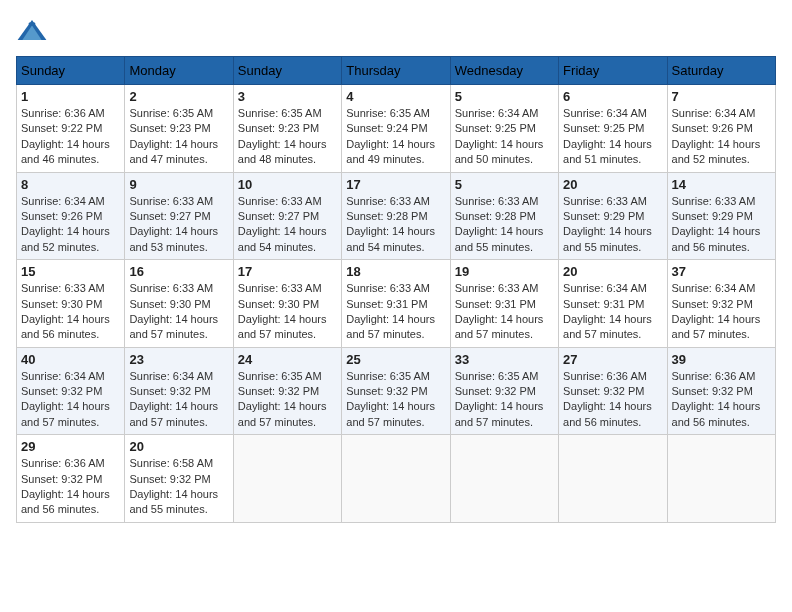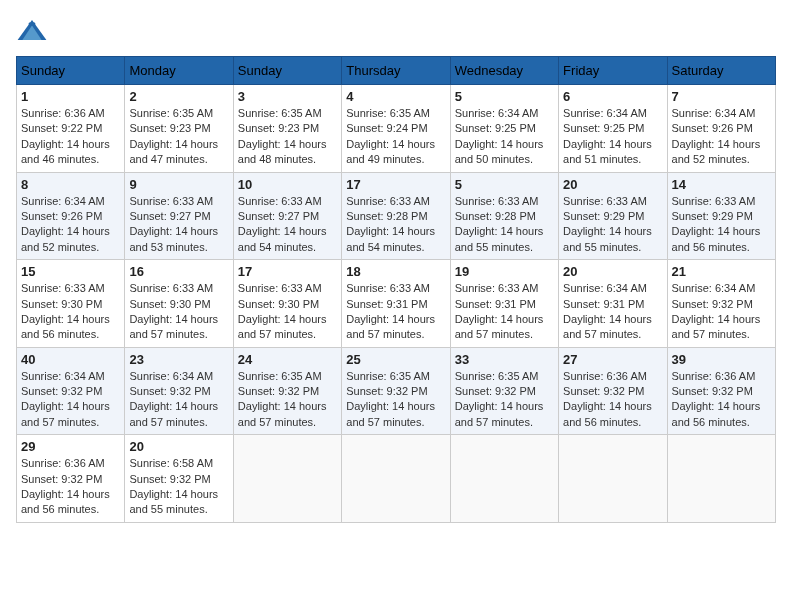--- a/index.html
+++ b/index.html
@@ -288,21 +288,21 @@
       </td>
         <td>
         <span class="day-num">20</span>
         <div class="day-info">
           <span>Sunrise: 6:34 AM</span><br>
           <span>Sunset: 9:31 PM</span><br>
           <span>Daylight: 14 hours and 57 minutes.</span>
         </div>
       </td>
         <td>
-        <span class="day-num">21</span>
+        <span class="day-num">37</span>
         <div class="day-info">
           <span>Sunrise: 6:34 AM</span><br>
           <span>Sunset: 9:32 PM</span><br>
           <span>Daylight: 14 hours and 57 minutes.</span>
         </div>
       </td>
       </tr>
       <tr>
         <td>
         <span class="day-num">40</span>

